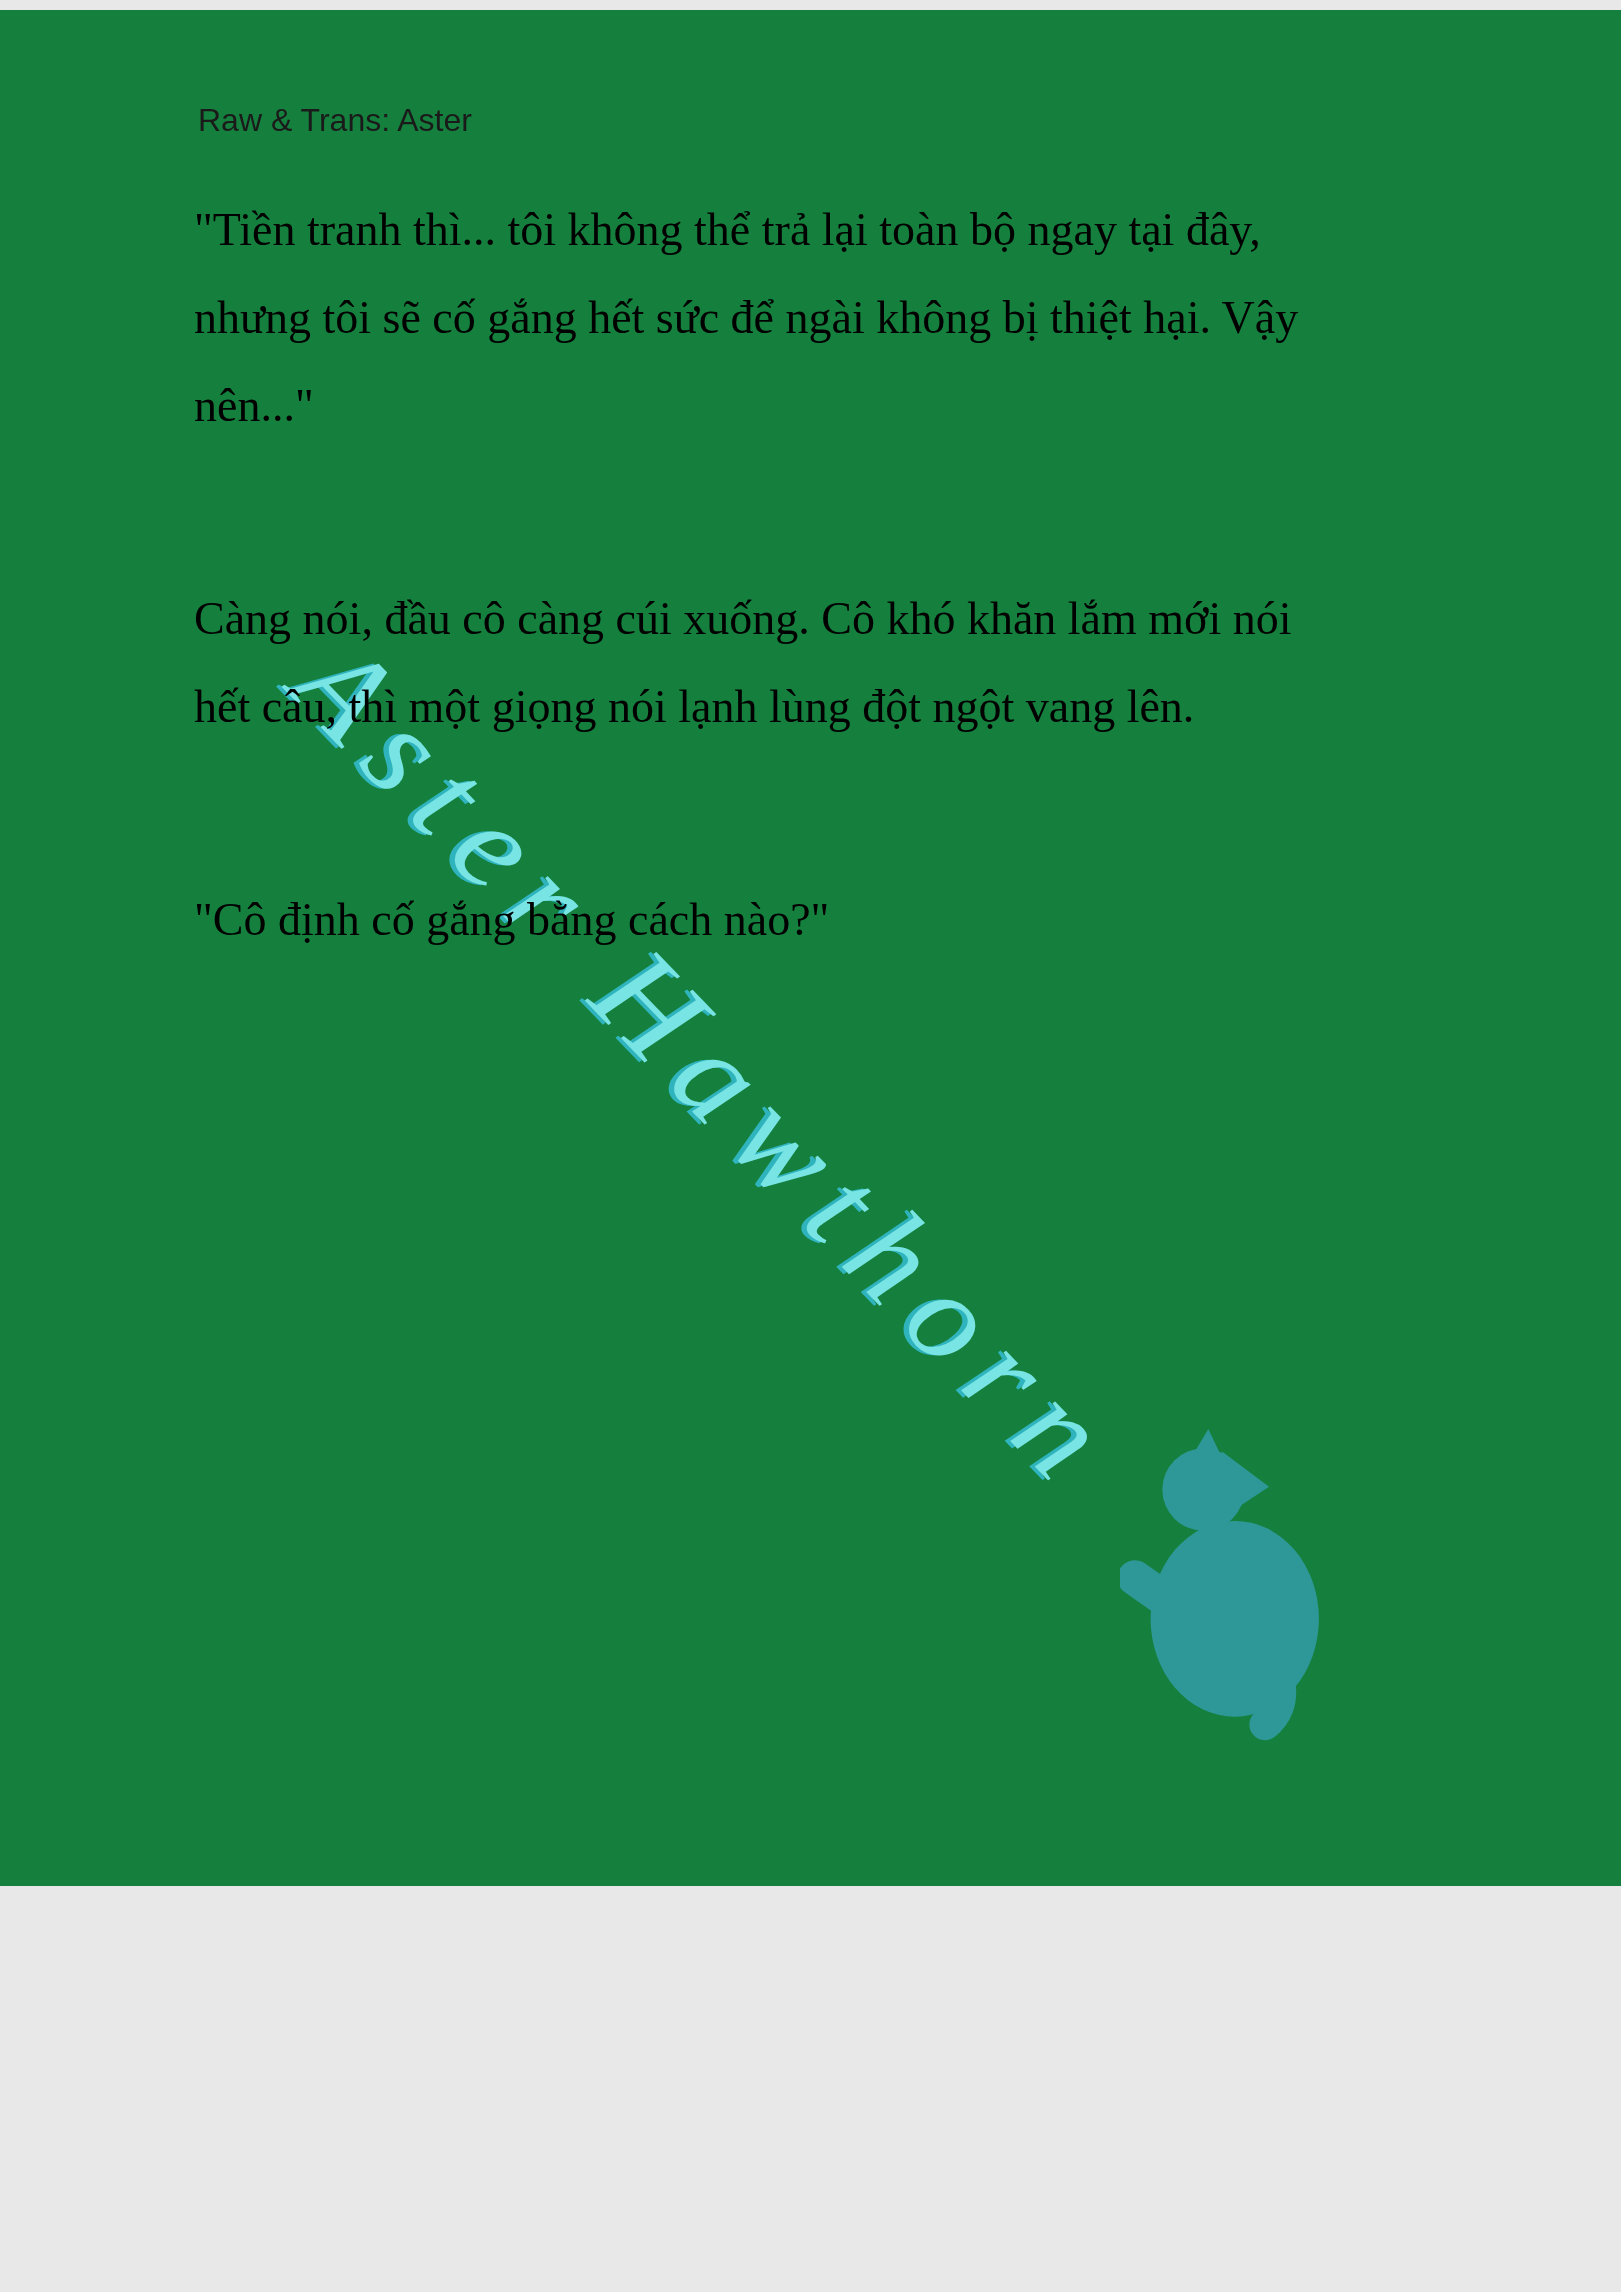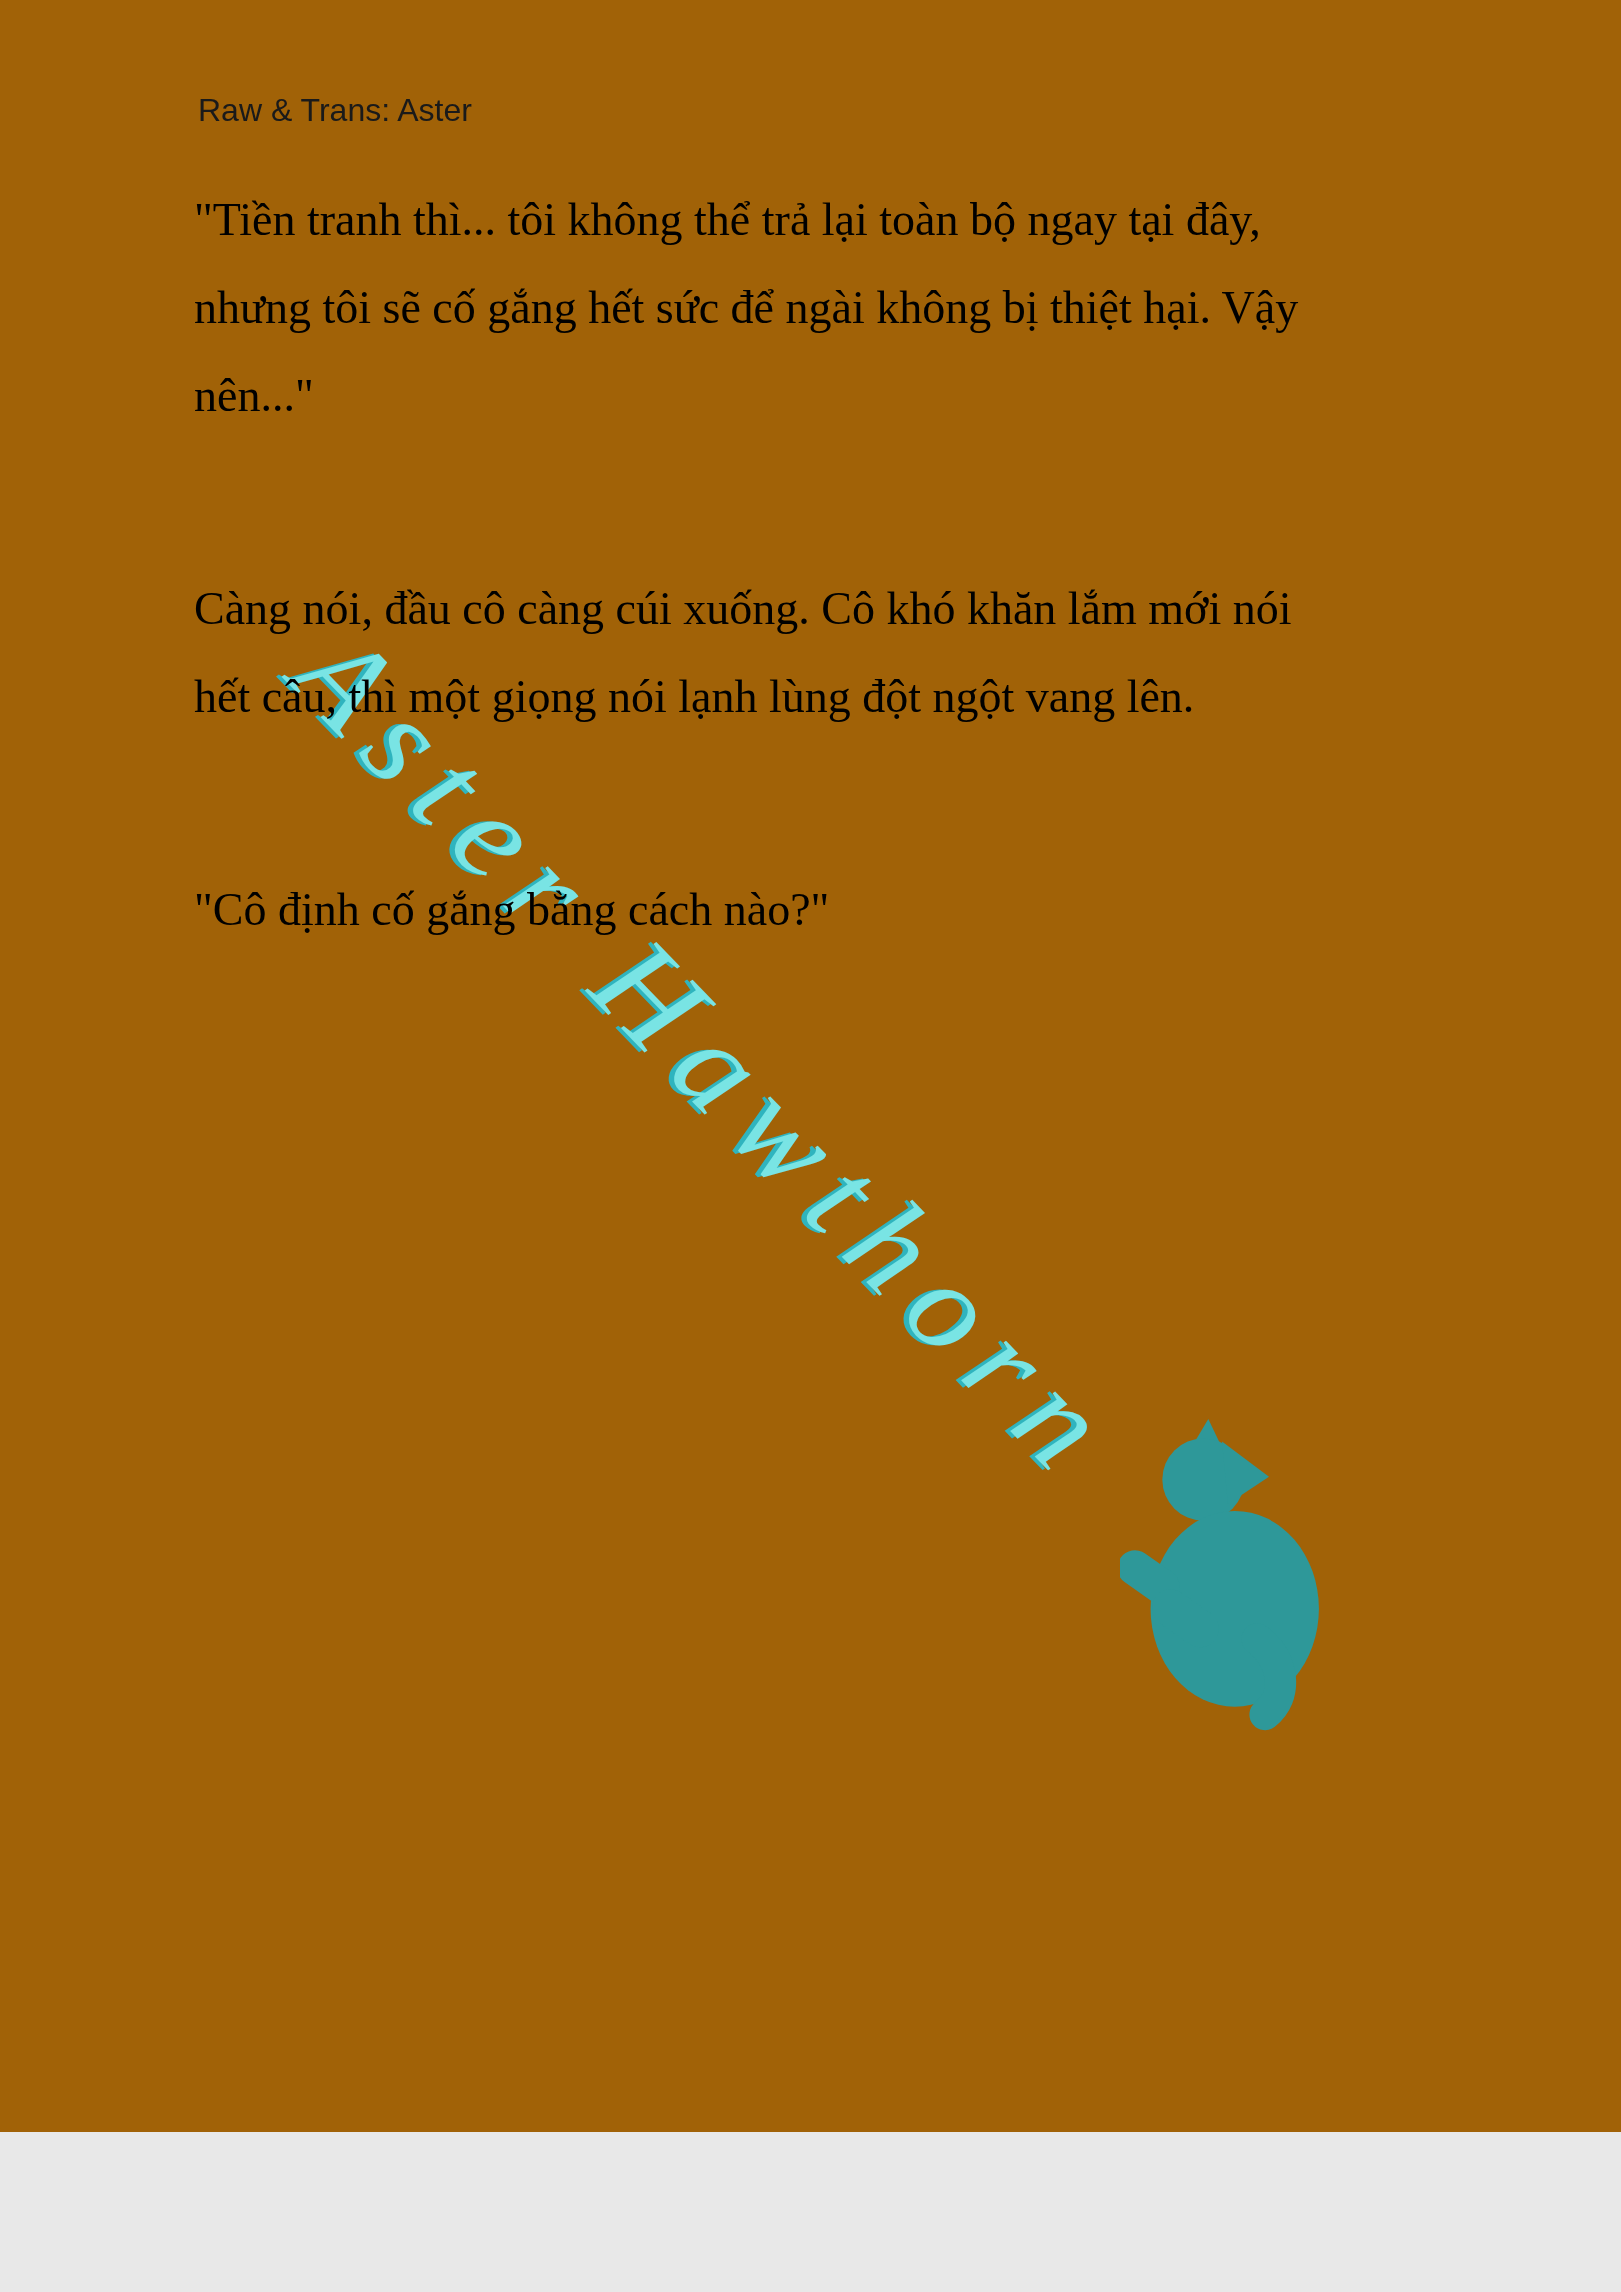--- a/index.html
+++ b/index.html
@@ -1,20 +1,20 @@
 <!DOCTYPE html>
 <html style="--wm-color: #79e4e4; --wm-shadow: #2fb4be; --cat-color: #2e9899;"><head>
 <meta charset="utf-8">
 <style>
   html,body { margin:0; padding:0; background:#e8e8e8; }
   .page {
     position:relative;
-    width:1621px; height:2132px;
-    margin:0 auto;
-    background:#a16207;
+    width:1621px; height:1876px;
+    margin:10px auto;
+    background:#15803d;
     overflow:hidden;
     font-family:"Liberation Serif", serif;
   }
   .credit {
     position:absolute;
     left:198px; top:92px;
     font-family:"Liberation Sans", sans-serif;
     font-size:32px;
     line-height:37px;
     color:#1a1a1a;

